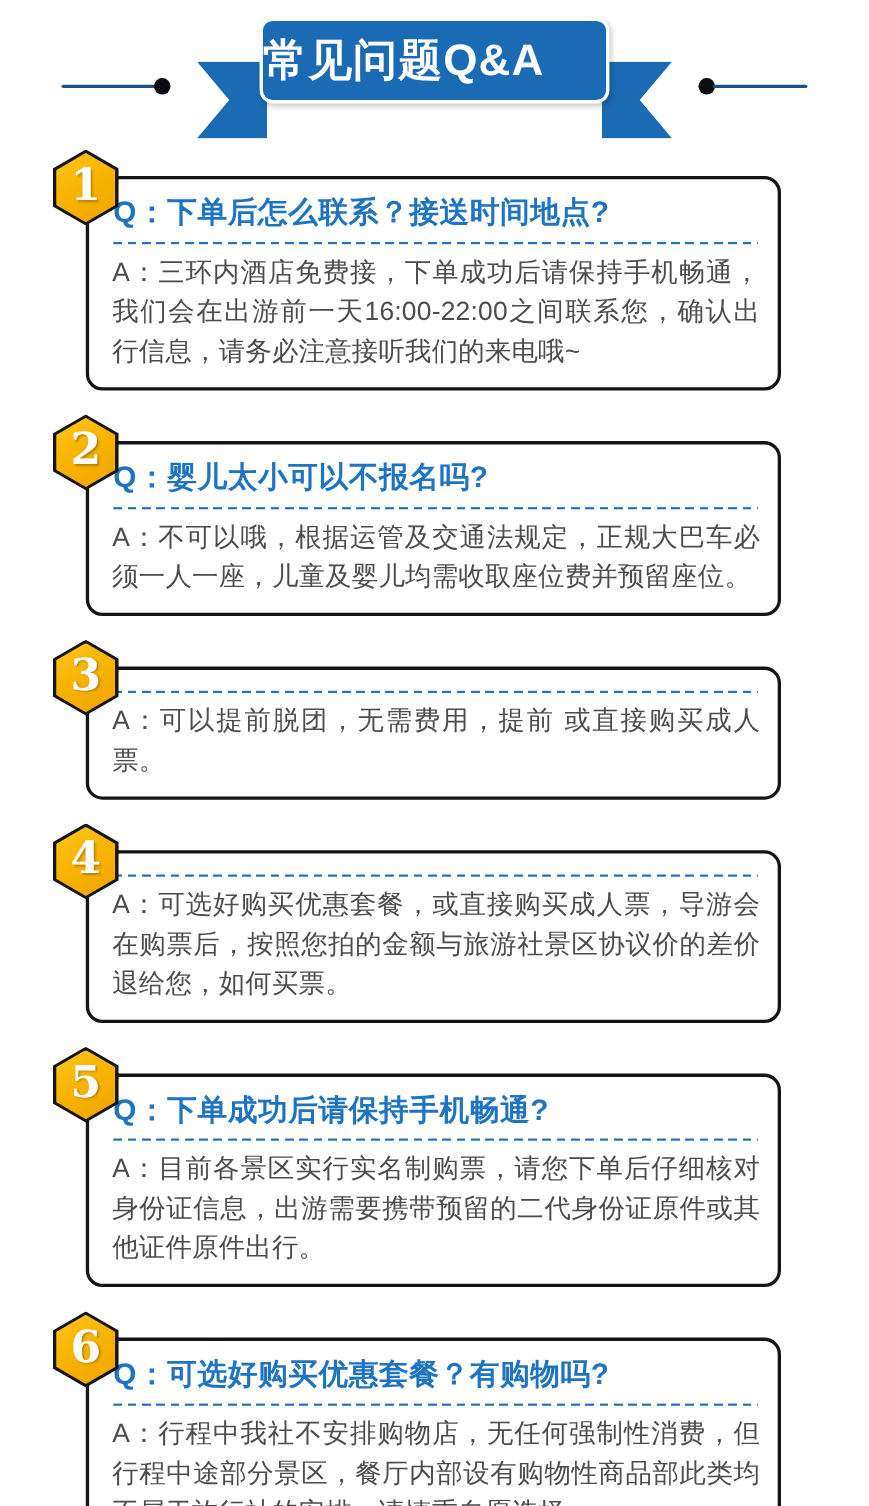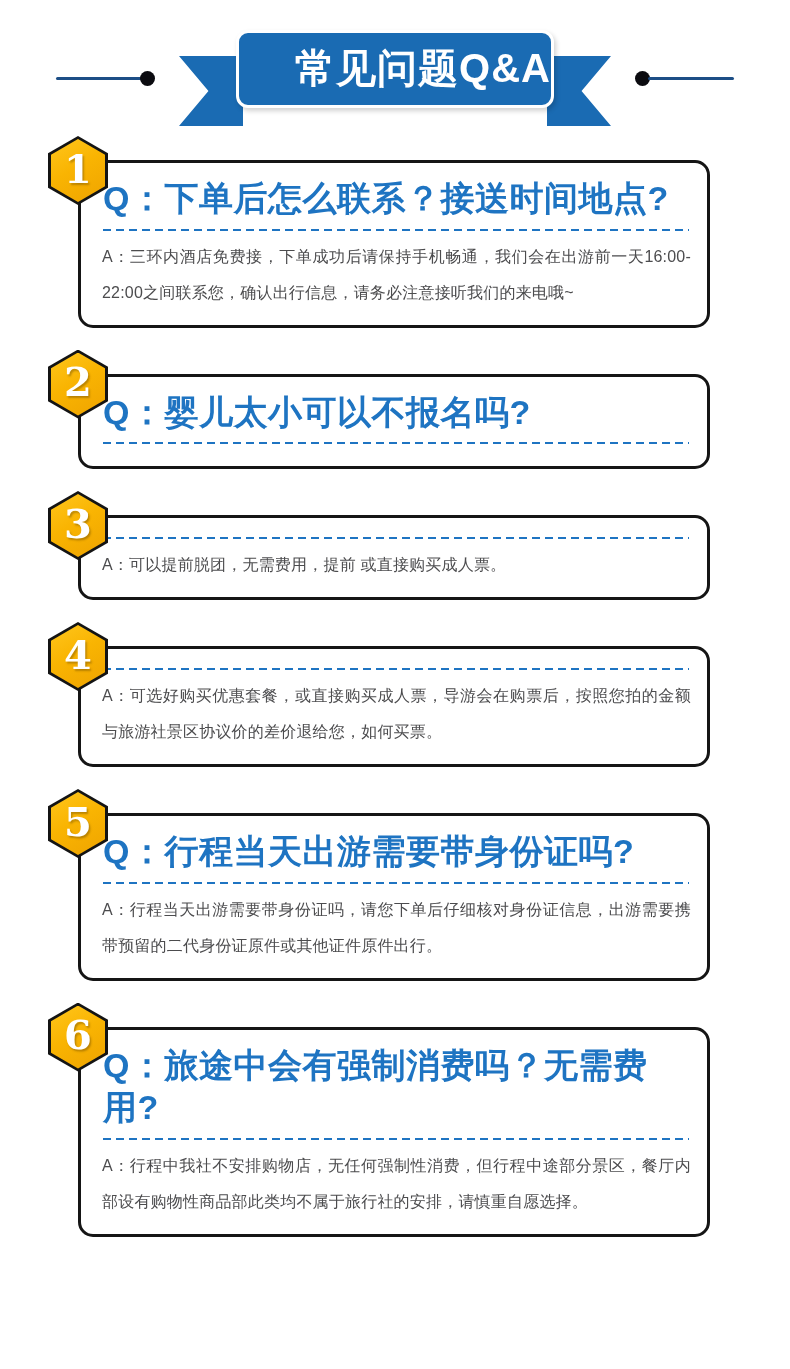--- a/index.html
+++ b/index.html
@@ -22,26 +22,26 @@
     min-height: 1369px;
     margin: 0 auto;
     background: #ffffff;
     position: relative;
     overflow: hidden;
   }
 
   
   .banner { position: relative; height: 160px; }
   .ribbon-face {
-    position: absolute; left: 50%; top: 30px; transform: translateX(-50%);
+    position: absolute; left: 50%; top: 16px; transform: translateX(-50%);
     width: 318px; height: 78px;
     background: var(--banner-blue);
     border: 3px solid #ffffff;
     border-radius: 12px;
-    display: flex; align-items: center; justify-content: flex-end;
+    display: flex; align-items: center; justify-content: flex-start;
     z-index: 2;
     box-shadow: 2px 3px 5px rgba(0,0,0,.18);
   }
   .ribbon-face h1 {
     margin: 0 0 2px 0;
     font-size: 40px; font-weight: bold; color: #ffffff;
     letter-spacing: 1px; white-space: nowrap;
   }
   .tail {
     position: absolute; top: 56px; width: 64px; height: 70px;
@@ -90,33 +90,33 @@
     position: absolute; inset: 0; z-index: 1;
     display: flex; align-items: center; justify-content: center;
     padding-bottom: 5px;
     font-family: "DejaVu Serif", "Liberation Serif", serif;
     font-weight: 700; font-size: 40px; color: #ffffff;
     text-shadow: 1.5px 1.5px 2px rgba(110, 75, 0, .45);
   }
 
   .q {
     margin: 4px 0 0 2px;
-    font-size: 34px; font-weight: bold;
+    font-size: 27px; font-weight: bold;
     color: var(--accent-blue);
     letter-spacing: .5px;
     line-height: 1.25;
   }
   .divider {
     height: 2px; margin: 9px 2px 8px 2px;
     background: repeating-linear-gradient(90deg,
       var(--accent-blue) 0 8px, transparent 8px 13px);
   }
   .a {
     margin: 0 0 0 1px;
-    font-size: 16px; line-height: 36px;
+    font-size: 24px; line-height: 36px;
     color: var(--answer-gray);
     letter-spacing: .2px;
     text-align: justify;
   }
 </style>
 </head>
 <body>
 
 <div class="page">
 
@@ -142,20 +142,21 @@
       <div class="divider"></div>
       <p class="a">A：三环内酒店免费接，下单成功后请保持手机畅通，我们会在出游前一天16:00-22:00之间联系您，确认出行信息，请务必注意接听我们的来电哦~</p>
     </section>
 
     <section class="qa-card">
       <div class="hex">
         <span class="hex-num">2</span>
       </div>
       <h2 class="q">Q：婴儿太小可以不报名吗?</h2>
       <div class="divider"></div>
+      <p class="a">A：不可以哦，根据运管及交通法规定，正规大巴车必须一人一座，儿童及婴儿均需收取座位费并预留座位。</p>
     </section>
 
     <section class="qa-card">
       <div class="hex">
         <span class="hex-num">3</span>
       </div>
       <div class="divider"></div>
       <p class="a">A：可以提前脱团，无需费用，提前 或直接购买成人票。</p>
     </section>
 
@@ -164,28 +165,28 @@
         <span class="hex-num">4</span>
       </div>
       <div class="divider"></div>
       <p class="a">A：可选好购买优惠套餐，或直接购买成人票，导游会在购票后，按照您拍的金额与旅游社景区协议价的差价退给您，如何买票。</p>
     </section>
 
     <section class="qa-card">
       <div class="hex">
         <span class="hex-num">5</span>
       </div>
-      <h2 class="q">Q：行程当天出游需要带身份证吗?</h2>
+      <h2 class="q">Q：下单成功后请保持手机畅通?</h2>
       <div class="divider"></div>
-      <p class="a">A：行程当天出游需要带身份证吗，请您下单后仔细核对身份证信息，出游需要携带预留的二代身份证原件或其他证件原件出行。</p>
+      <p class="a">A：目前各景区实行实名制购票，请您下单后仔细核对身份证信息，出游需要携带预留的二代身份证原件或其他证件原件出行。</p>
     </section>
 
     <section class="qa-card">
       <div class="hex">
         <span class="hex-num">6</span>
       </div>
-      <h2 class="q">Q：旅途中会有强制消费吗？无需费用?</h2>
+      <h2 class="q">Q：可选好购买优惠套餐？有购物吗?</h2>
       <div class="divider"></div>
       <p class="a">A：行程中我社不安排购物店，无任何强制性消费，但行程中途部分景区，餐厅内部设有购物性商品部此类均不属于旅行社的安排，请慎重自愿选择。</p>
     </section>
 
   </main>
 </div>
 
 </body></html>

